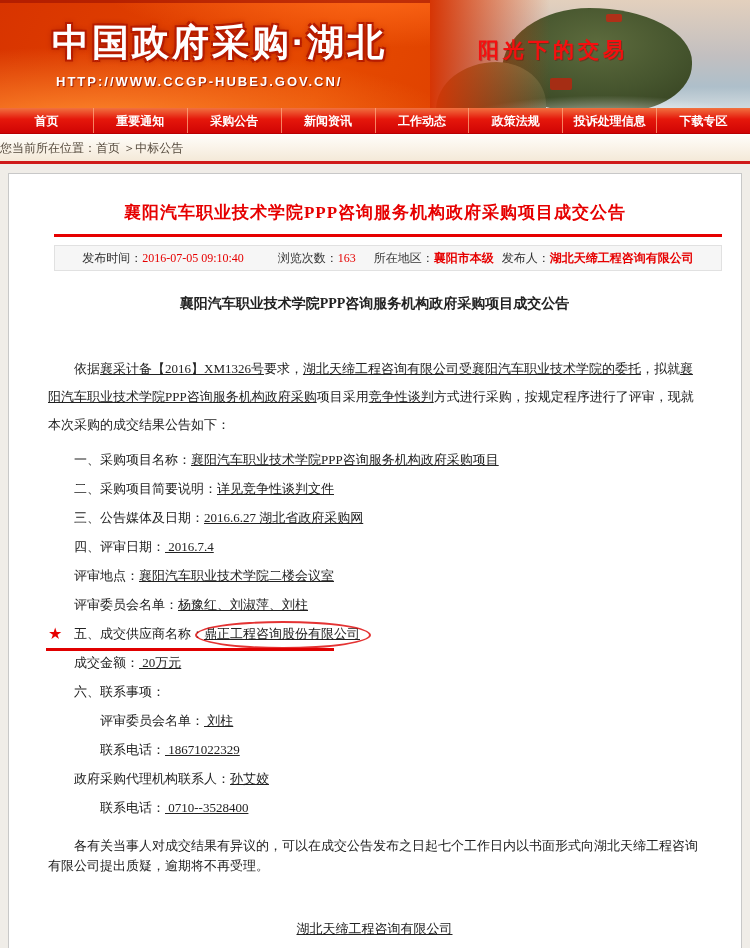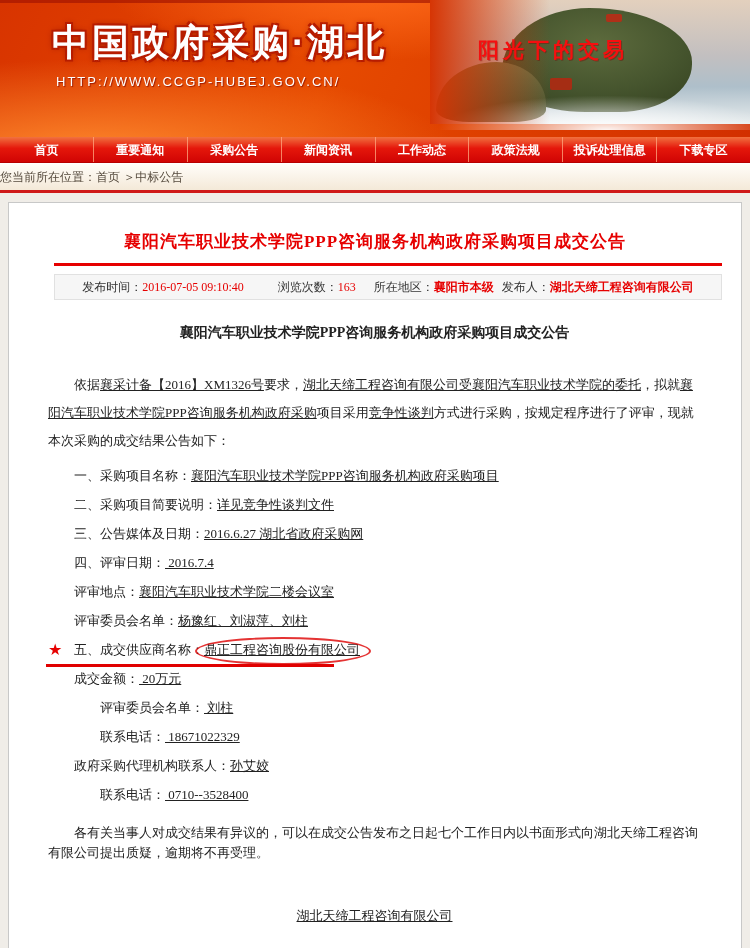--- a/index.html
+++ b/index.html
@@ -1,20 +1,20 @@
 <!DOCTYPE html>
 <html><head>
 <meta charset="utf-8">
 <style>
   * { margin:0; padding:0; box-sizing:border-box; }
   html,body { width:750px; height:948px; overflow:hidden; background:#f0ede8;
               font-family:"Liberation Sans", sans-serif; }
 
   
-  .banner { position:relative; height:137px; overflow:hidden;
+  .banner { position:relative; height:108px; overflow:hidden;
     background:
       radial-gradient(90% 130% at 12% 115%, #ff8a2e 0%, rgba(255,138,46,0) 55%),
       radial-gradient(60% 90% at 50% -10%, #ff6a1a 0%, rgba(255,106,26,0) 60%),
       linear-gradient(115deg, #d83400 0%, #e64a00 45%, #d22f00 100%);
   }
   .banner-top-edge { position:absolute; top:0; left:0; right:0; height:3px;
     background:#a21300; opacity:.65; }
   .banner-photo { position:absolute; right:0; top:0; width:320px; height:124px;
     background: linear-gradient(180deg, #e3d0bd 0%, #c2bfc0 45%, #aebfca 70%, #e8edee 100%); }
   .banner-photo .mist { position:absolute; left:0; right:0; bottom:-6px; height:46px;
@@ -29,21 +29,21 @@
     background:#b03018; border-radius:2px; }
   .banner-photo .temple2 { position:absolute; left:120px; top:78px; width:22px; height:12px;
     background:#a52d14; border-radius:2px; }
   .banner-photo .blend { position:absolute; left:0; top:0; bottom:0; width:120px;
     background: linear-gradient(90deg, #d63504 0%, rgba(214,53,4,0) 100%); }
   .banner-title { position:absolute; left:52px; top:18px; color:#fff; font-size:37px;
     font-weight:bold; letter-spacing:3px;
     text-shadow: 2px 2px 0 #b71c00, -2px -2px 0 #b71c00, 2px -2px 0 #b71c00,
                  -2px 2px 0 #b71c00, 0 0 6px #8f1200; }
   .banner-url { position:absolute; left:56px; top:74px; color:#fff; font-size:13px;
-    font-weight:normal; letter-spacing:2px; text-shadow:1px 1px 1px #9c1a00;text-align:center; }
+    font-weight:bold; letter-spacing:2px; text-shadow:1px 1px 1px #9c1a00;text-align:center; }
   .banner-slogan { position:absolute; left:478px; top:36px; color:#f50f0f; font-size:21px;
     font-weight:bold; letter-spacing:4px; font-family:"Liberation Serif", serif;
     text-shadow:1px 1px 0 rgba(120,0,0,.35); }
 
   
   .nav { display:flex; height:26px;
     background: linear-gradient(180deg, #f1713f 0%, #e5170b 45%, #d00404 100%);
     border-bottom:1px solid #b70000; }
   .nav-item { flex:1; text-align:center; line-height:26px; color:#fff; font-size:12px;
     font-weight:bold; border-right:1px solid rgba(255,170,130,.75); cursor:pointer;
@@ -67,21 +67,21 @@
     background:#f6f6f6; border:1px solid #e1e1e1; font-size:12px; color:#333;
     font-family:"Liberation Serif", serif; white-space:nowrap; }
   .meta .v { color:#e60000; }
   .meta .vb { color:#e60000; font-weight:bold; }
   .meta .gap1 { margin-left:34px; } .meta .gap2 { margin-left:18px; } .meta .gap3 { margin-left:8px; }
 
   
   .doc { margin:0 40px 0 39px; font-family:"Liberation Serif", serif; font-size:13px;
     color:#222; }
   .doc-title { margin-top:24px; text-align:center; font-weight:bold; font-size:14px; }
-  .intro { margin-top:29px; line-height:28px; text-indent:2em; }
+  .intro { margin-top:42px; line-height:28px; text-indent:2em; }
   .u { text-decoration:underline; }
   .line { position:relative; margin-top:13px; line-height:16px; padding-left:2em; }
   .line.indent4 { padding-left:4em; }
   .star { position:absolute; left:0; top:0; color:#e60000; font-size:16px;
     font-family:"DejaVu Sans", sans-serif; }
   .winner-value { position:relative; display:inline-block; }
   .winner-value::after { content:""; position:absolute; left:-9px; right:-11px; top:-5px;
     bottom:-7px; border:2px solid rgba(221,0,0,.8); border-radius:50%; pointer-events:none; }
   .red-underline { position:absolute; left:-2px; bottom:-9px; width:288px; height:3px;
     background:#e00000; }
@@ -143,20 +143,21 @@
     <div class="line"><span>四、评审日期：</span><span class="u"> 2016.7.4</span></div>
     <div class="line"><span>评审地点：</span><span class="u">襄阳汽车职业技术学院二楼会议室</span></div>
     <div class="line"><span>评审委员会名单：</span><span class="u">杨豫红、刘淑萍、刘柱</span></div>
 
     <div class="line">
       <span class="star">★</span><span>五、成交供应商名称：</span><span class="winner-value u">鼎正工程咨询股份有限公司</span>
       <span class="red-underline"></span>
     </div>
 
     <div class="line"><span>成交金额：</span><span class="u"> 20万元</span></div>
+    <div class="line"><span>六、联系事项：</span></div>
     <div class="line indent4"><span>评审委员会名单：</span><span class="u"> 刘柱</span></div>
     <div class="line indent4"><span>联系电话：</span><span class="u"> 18671022329</span></div>
     <div class="line"><span>政府采购代理机构联系人：</span><span class="u">孙艾姣</span></div>
     <div class="line indent4"><span>联系电话：</span><span class="u"> 0710--3528400</span></div>
 
     <p class="closing">各有关当事人对成交结果有异议的，可以在成交公告发布之日起七个工作日内以书面形式向湖北天缔工程咨询有限公司提出质疑，逾期将不再受理。</p>
 
     <div class="sig"><span class="u">湖北天缔工程咨询有限公司</span></div>
 
   </div>

